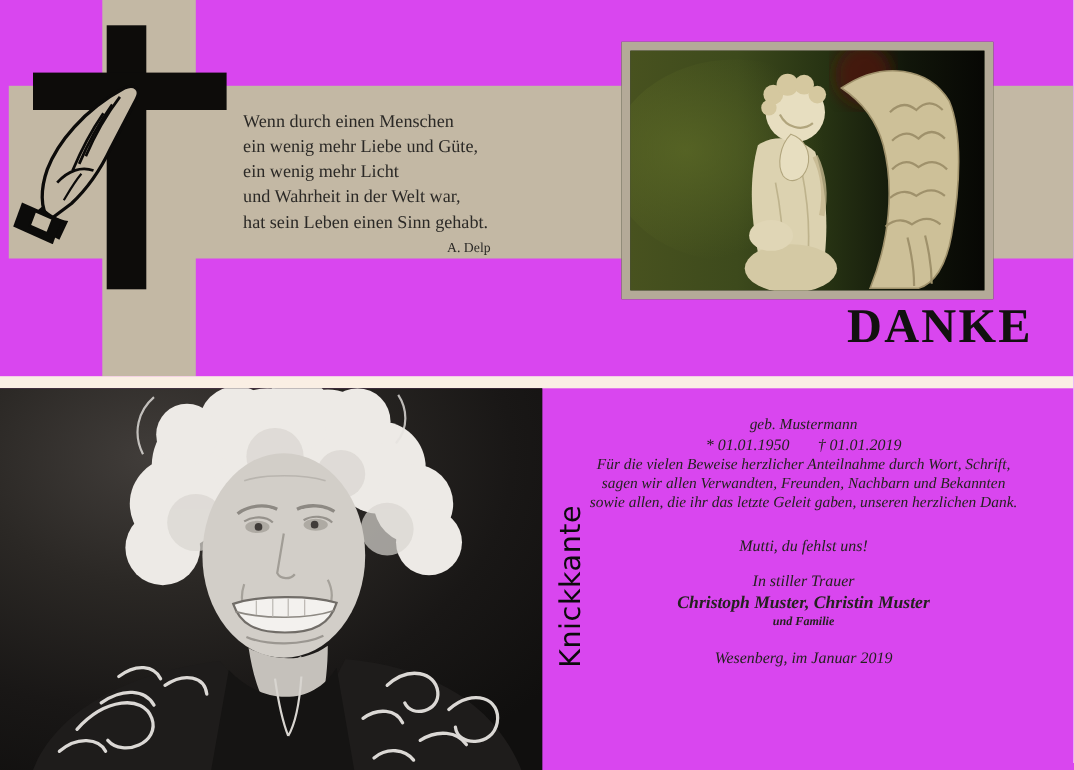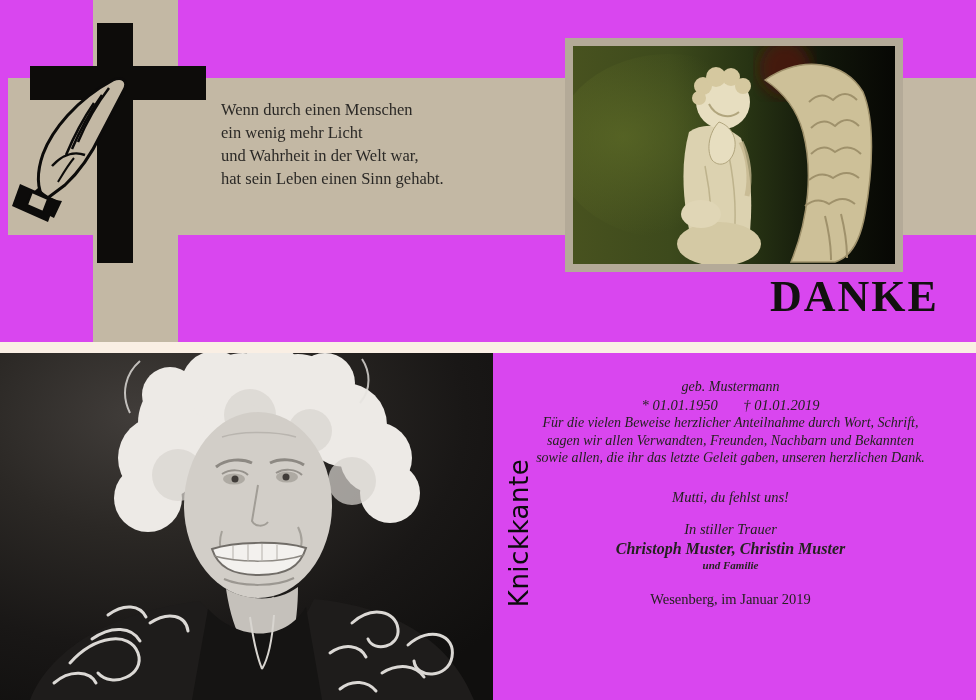--- a/index.html
+++ b/index.html
@@ -49,21 +49,21 @@
   .m-name{font-size:31px;font-weight:bold;font-style:italic;line-height:36px;margin-top:8px;letter-spacing:1px;white-space:nowrap;}
   .m-geb{font-size:14px;font-style:italic;line-height:15px;margin-top:9px;}
   .m-dates{font-size:14.5px;font-style:italic;line-height:16px;margin-top:3px;white-space:nowrap;}
   .m-dates .date{margin:0 11px;}
   .m-msg{margin-top:1px;font-size:14px;font-style:italic;line-height:17.5px;display:flex;flex-direction:column;align-items:center;}
   .m-msg span{white-space:nowrap;}
   .m-farewell{margin-top:22px;font-size:14.5px;font-style:italic;line-height:16px;}
   .m-closing{margin-top:17px;font-size:14.5px;font-style:italic;line-height:15px;}
   .m-names{font-size:16px;font-weight:bold;font-style:italic;line-height:17px;margin-top:3px;white-space:nowrap;}
   .m-family{font-size:11px;font-weight:bold;font-style:italic;line-height:16.5px;}
-  .m-place{margin-top:18px;font-size:14.5px;line-height:16px;}
+  .m-place{margin-top:18px;font-size:14.5px;font-style:italic;line-height:16px;}
 </style>
 </head>
 <body>
 
 <div class="page">
 
   <section>
     <div class="v-band"></div>
     <div class="h-band"></div>
 
@@ -77,23 +77,25 @@
       <path d="M84,31 C73,47 64,64 56,83" fill="none" stroke="#0c0b0a" stroke-width="2.5"></path>
       <path d="M42,94 C52,83 64,79 75,83" fill="none" stroke="#0c0b0a" stroke-width="2.5"></path>
       <path d="M48,110 C54,100 58,93 64,86" fill="none" stroke="#0c0b0a" stroke-width="2"></path>
       <path d="M28,116 C36,124 44,128 52,129 L44,146 C33,141 25,132 20,123 Z" fill="#0c0b0a"></path>
       <path d="M10,112 L46,128 L38,150 L2,134 Z" fill="#0c0b0a"></path>
       <path d="M22,120 L38,127 L33,140 L17,133 Z" fill="#c3b8a4" stroke="#0c0b0a" stroke-width="2"></path>
     </svg>
 
     <div class="quote">
       <div class="quote-line">Wenn durch einen Menschen</div>
+      <div class="quote-line">ein wenig mehr Liebe und Güte,</div>
       <div class="quote-line">ein wenig mehr Licht</div>
       <div class="quote-line">und Wahrheit in der Welt war,</div>
       <div class="quote-line">hat sein Leben einen Sinn gehabt.</div>
+      <div class="quote-attribution">A. Delp</div>
     </div>
 
     <figure class="angel-frame" style="margin:0">
       <svg viewBox="0 0 322 218" preserveAspectRatio="none" aria-hidden="true">
         <defs>
           <linearGradient id="abg" x1="0" y1="0" x2="1" y2="0">
             <stop offset="0%" stop-color="#48521f"></stop>
             <stop offset="30%" stop-color="#3d4a1c"></stop>
             <stop offset="55%" stop-color="#273313"></stop>
             <stop offset="78%" stop-color="#11160a"></stop>

